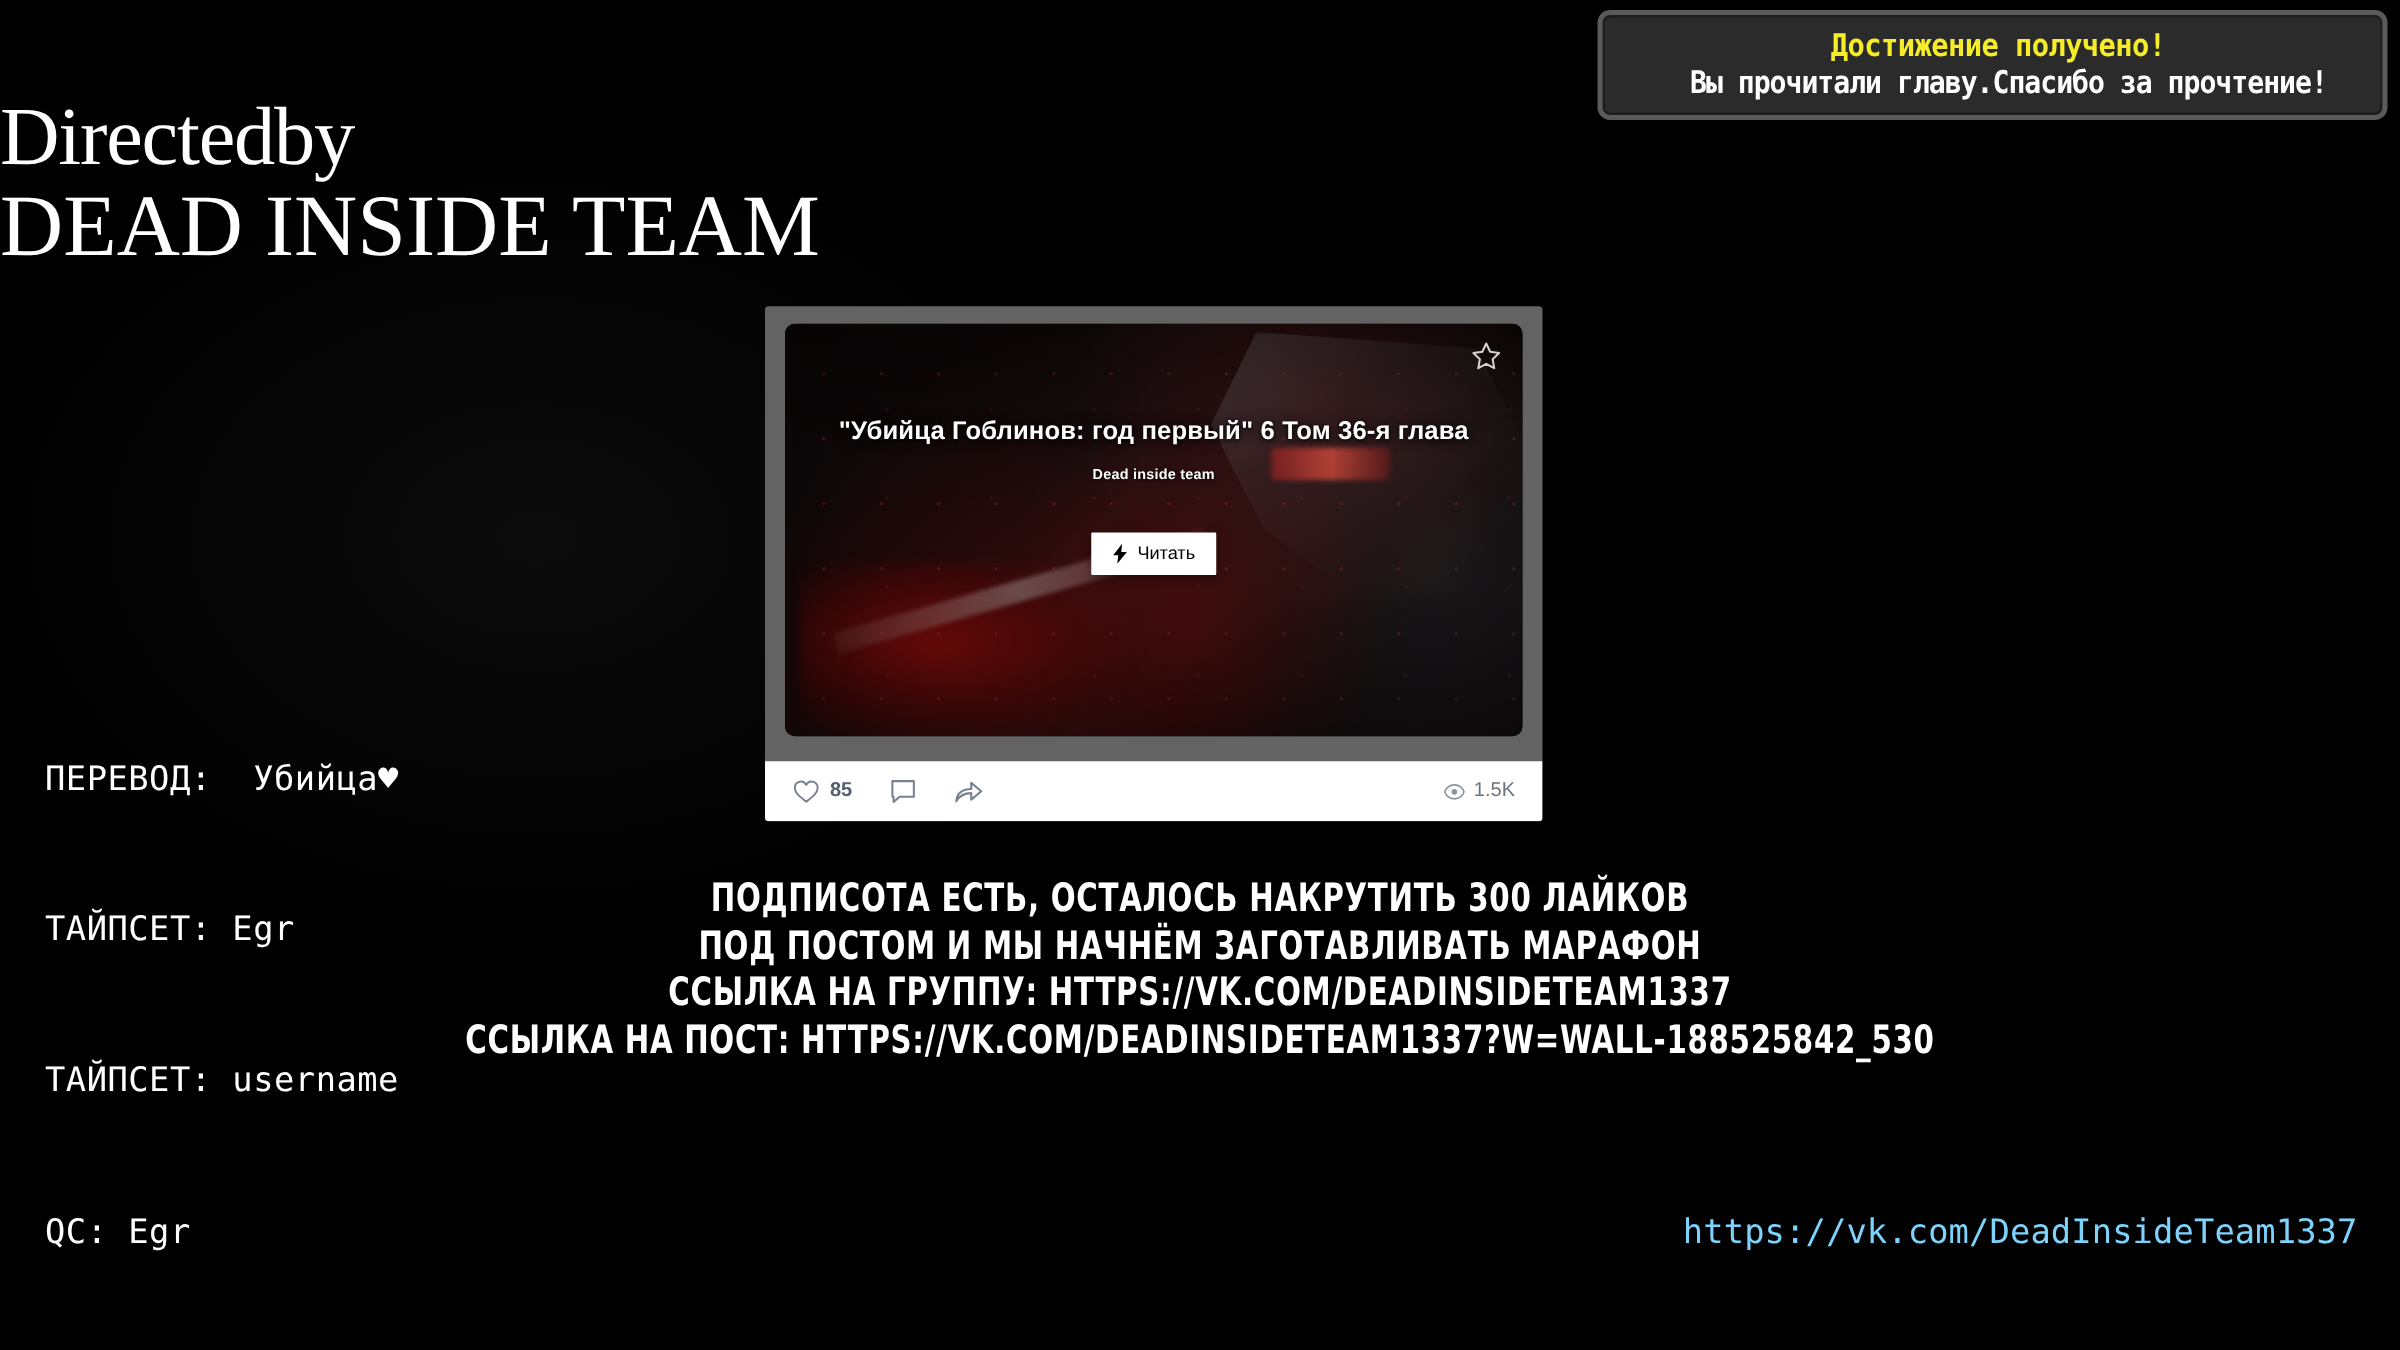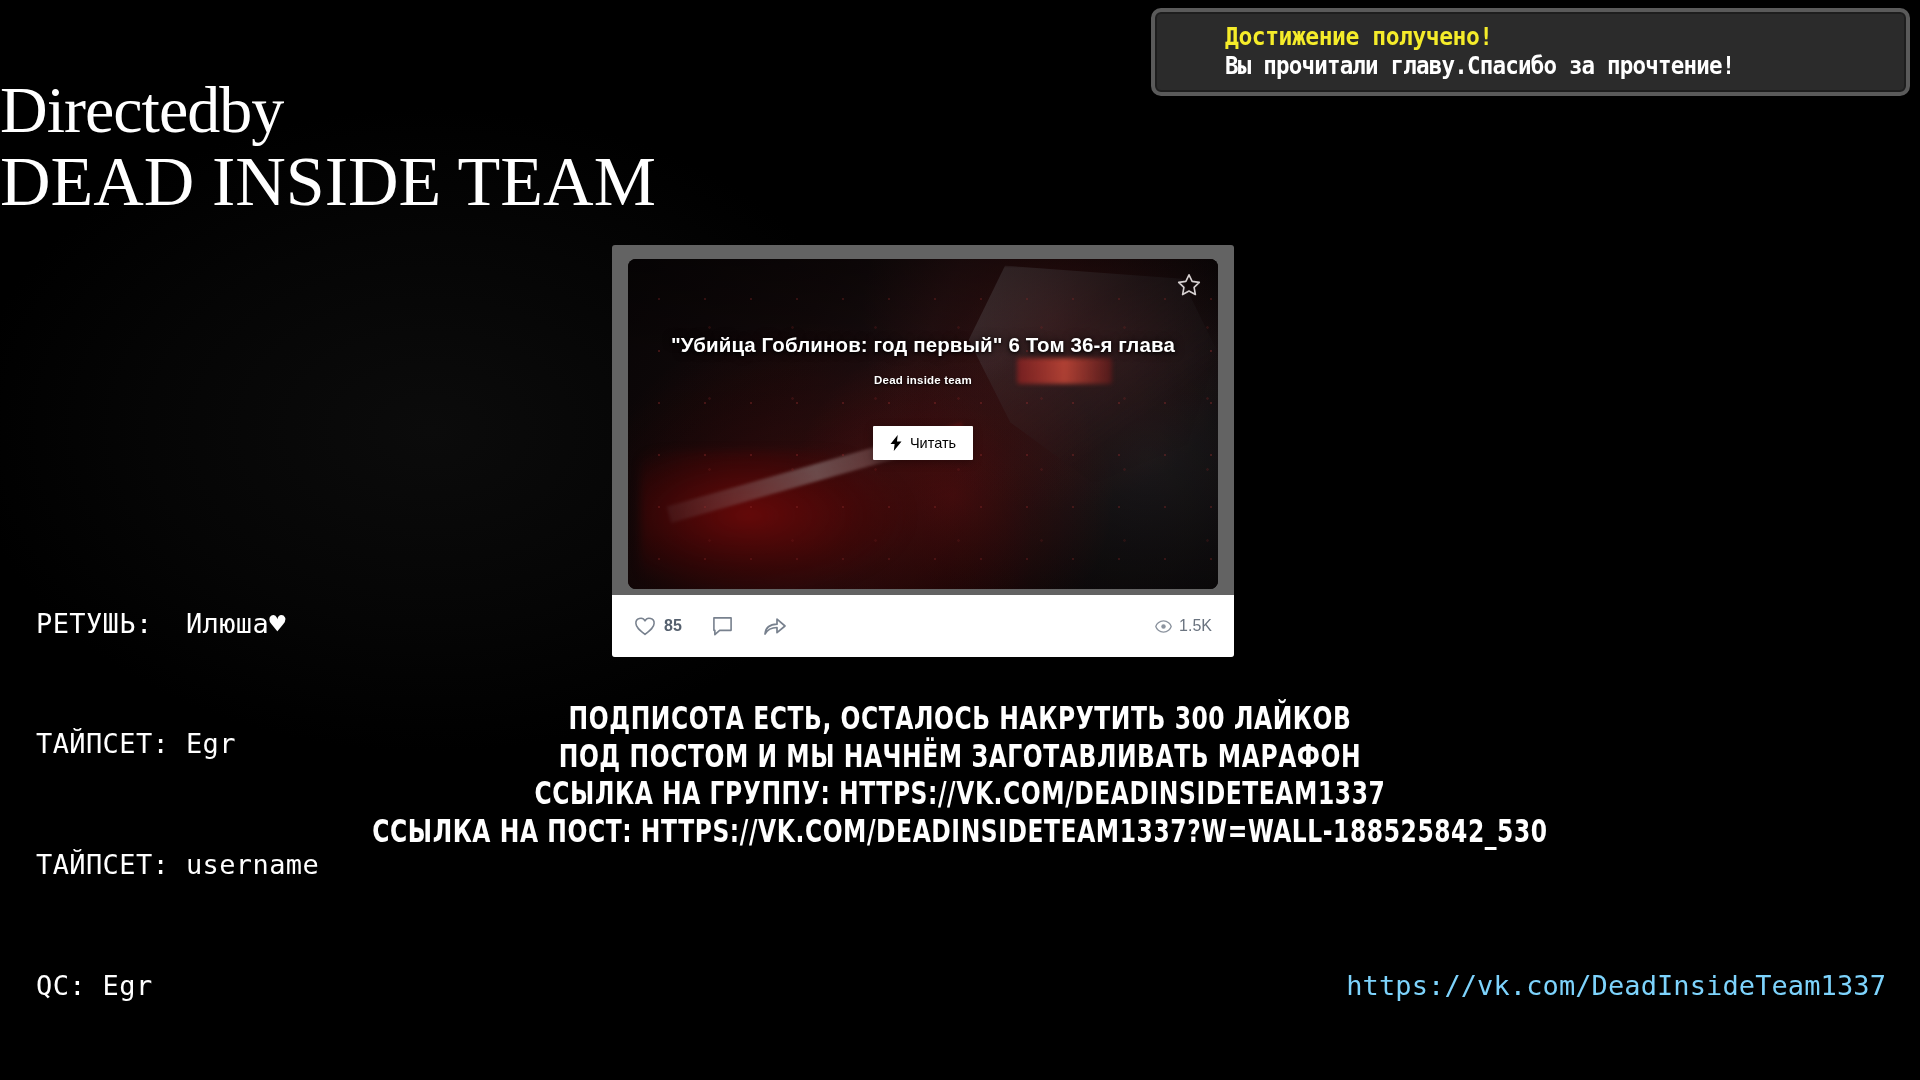--- a/index.html
+++ b/index.html
@@ -16,28 +16,29 @@
     background:
       radial-gradient(ellipse 620px 430px at 430px 430px, #0b0b0b 0%, #050505 45%, #000 75%),
       radial-gradient(ellipse 900px 600px at 1430px 520px, #090909 0%, #000 70%),
       #000;
     pointer-events:none;
   }
 
   
   .toast{
     position:absolute; top:8px; right:10px;
-    width:759px; height:88px;
+    width:632px; height:88px;
     background:#2b2b2b;
     border:4px solid #5a5a5a;
     border-radius:10px;
     box-shadow:inset 0 0 0 2px #1e1e1e;
     padding:8px 18px 8px 70px;
     display:flex; flex-direction:column; justify-content:center;
     overflow:hidden;
+    text-align:center;
   }
   .toast-title{
     color:#f5ec2a;
     font-size:25px;
     font-weight:700;
     letter-spacing:-0.5px;
     font-family:"DejaVu Sans Mono", monospace;
     transform:scaleX(0.92);
     transform-origin:left center;
     white-space:nowrap;
@@ -189,21 +190,21 @@
     font-size:14.5px;
     font-weight:400;
     font-family:"Liberation Sans", sans-serif;
     cursor:pointer;
     box-shadow:0 2px 8px rgba(0,0,0,.35);
   }
   .bolt-icon{ width:13px; height:16px; display:block; }
 
   .vk-stats{
     margin-top:auto;
-    height:62px;
+    height:48px;
     background:#ffffff;
     display:flex; align-items:center;
     padding:0 22px;
   }
   .stat{
     display:flex; align-items:center; gap:8px;
     color:#55606e;
     font-size:16px;
     font-weight:700;
     cursor:pointer;
@@ -334,21 +335,21 @@
 </div>
 
 <div class="promo">
   <div class="promo-line">Подписота есть, осталось накрутить 300 лайков</div>
   <div class="promo-line">под постом и мы начнём заготавливать марафон</div>
   <div class="promo-line">Ссылка на группу:  https://vk.com/deadinsideteam1337</div>
   <div class="promo-line">Ссылка на пост:  https://vk.com/deadinsideteam1337?w=wall-188525842_530</div>
 </div>
 
 <div class="credits">
-  <div>РЕТУШЬ:  Илюша♥</div>
+  <div>ПЕРЕВОД:  Убийца♥</div>
   <div>ТАЙПСЕТ: Egr</div>
   <div>ТАЙПСЕТ: username</div>
   <div>QC: Egr</div>
 </div>
 
 <div class="links">
   <a href="#">https://vk.com/DeadInsideTeam1337</a>
 </div>
 
 </body></html>

